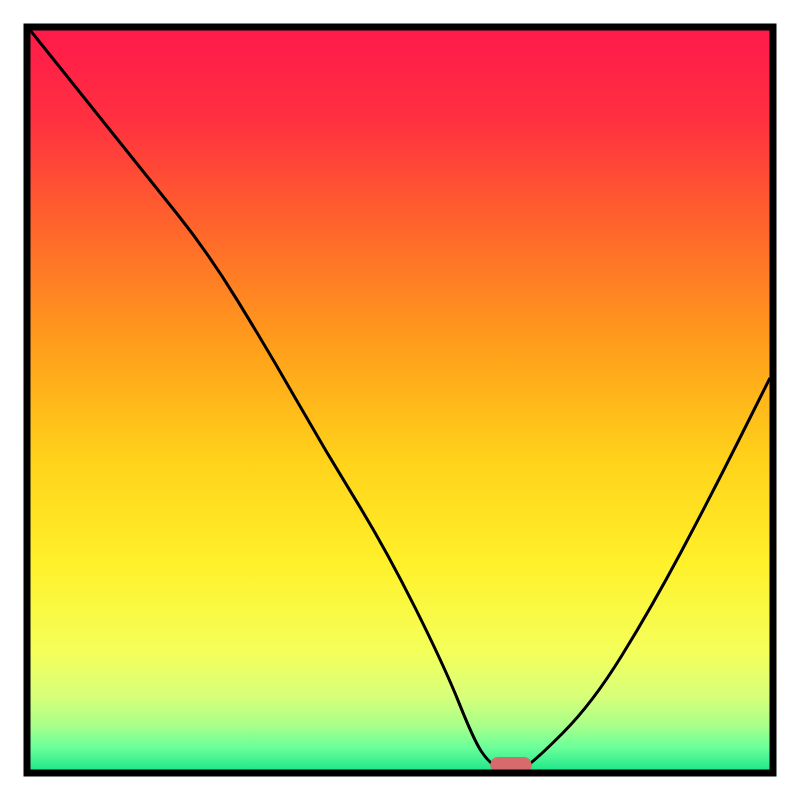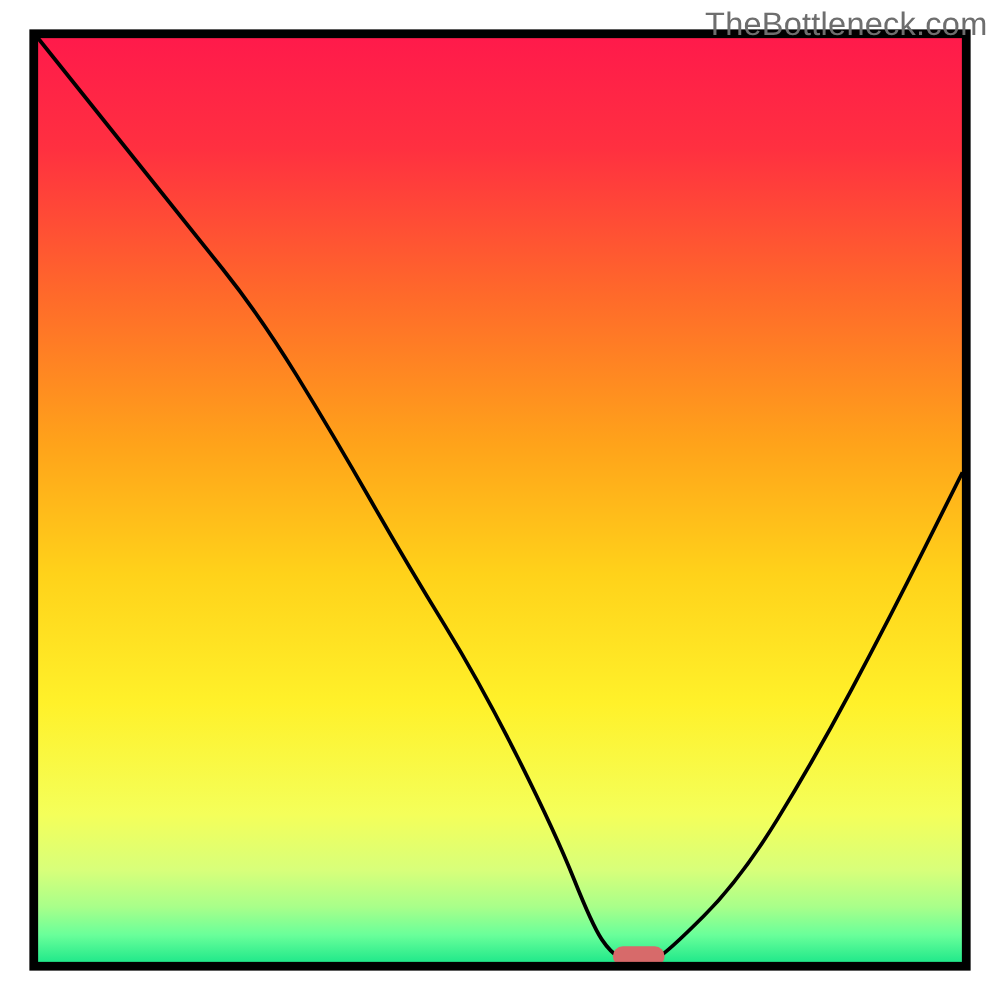--- a/index.html
+++ b/index.html
@@ -26,21 +26,20 @@
     z-index: 10;
   }
   svg {
     display: block;
   }
 </style>
 </head>
 <body>
 
 <div class="chart-wrap">
-  <div class="watermark">TheBottleneck.com</div>
 
   <svg id="chart-svg" width="800" height="800" viewBox="0 0 800 800">
     <defs>
       <linearGradient id="bg-grad" x1="0" y1="0" x2="0" y2="1">
           <stop offset="0.0%" stop-color="#ff1a4b"></stop>
           <stop offset="12.0%" stop-color="#ff3040"></stop>
           <stop offset="28.0%" stop-color="#ff6a2a"></stop>
           <stop offset="44.0%" stop-color="#ffa31a"></stop>
           <stop offset="58.0%" stop-color="#ffd21a"></stop>
           <stop offset="72.0%" stop-color="#fff12a"></stop>

